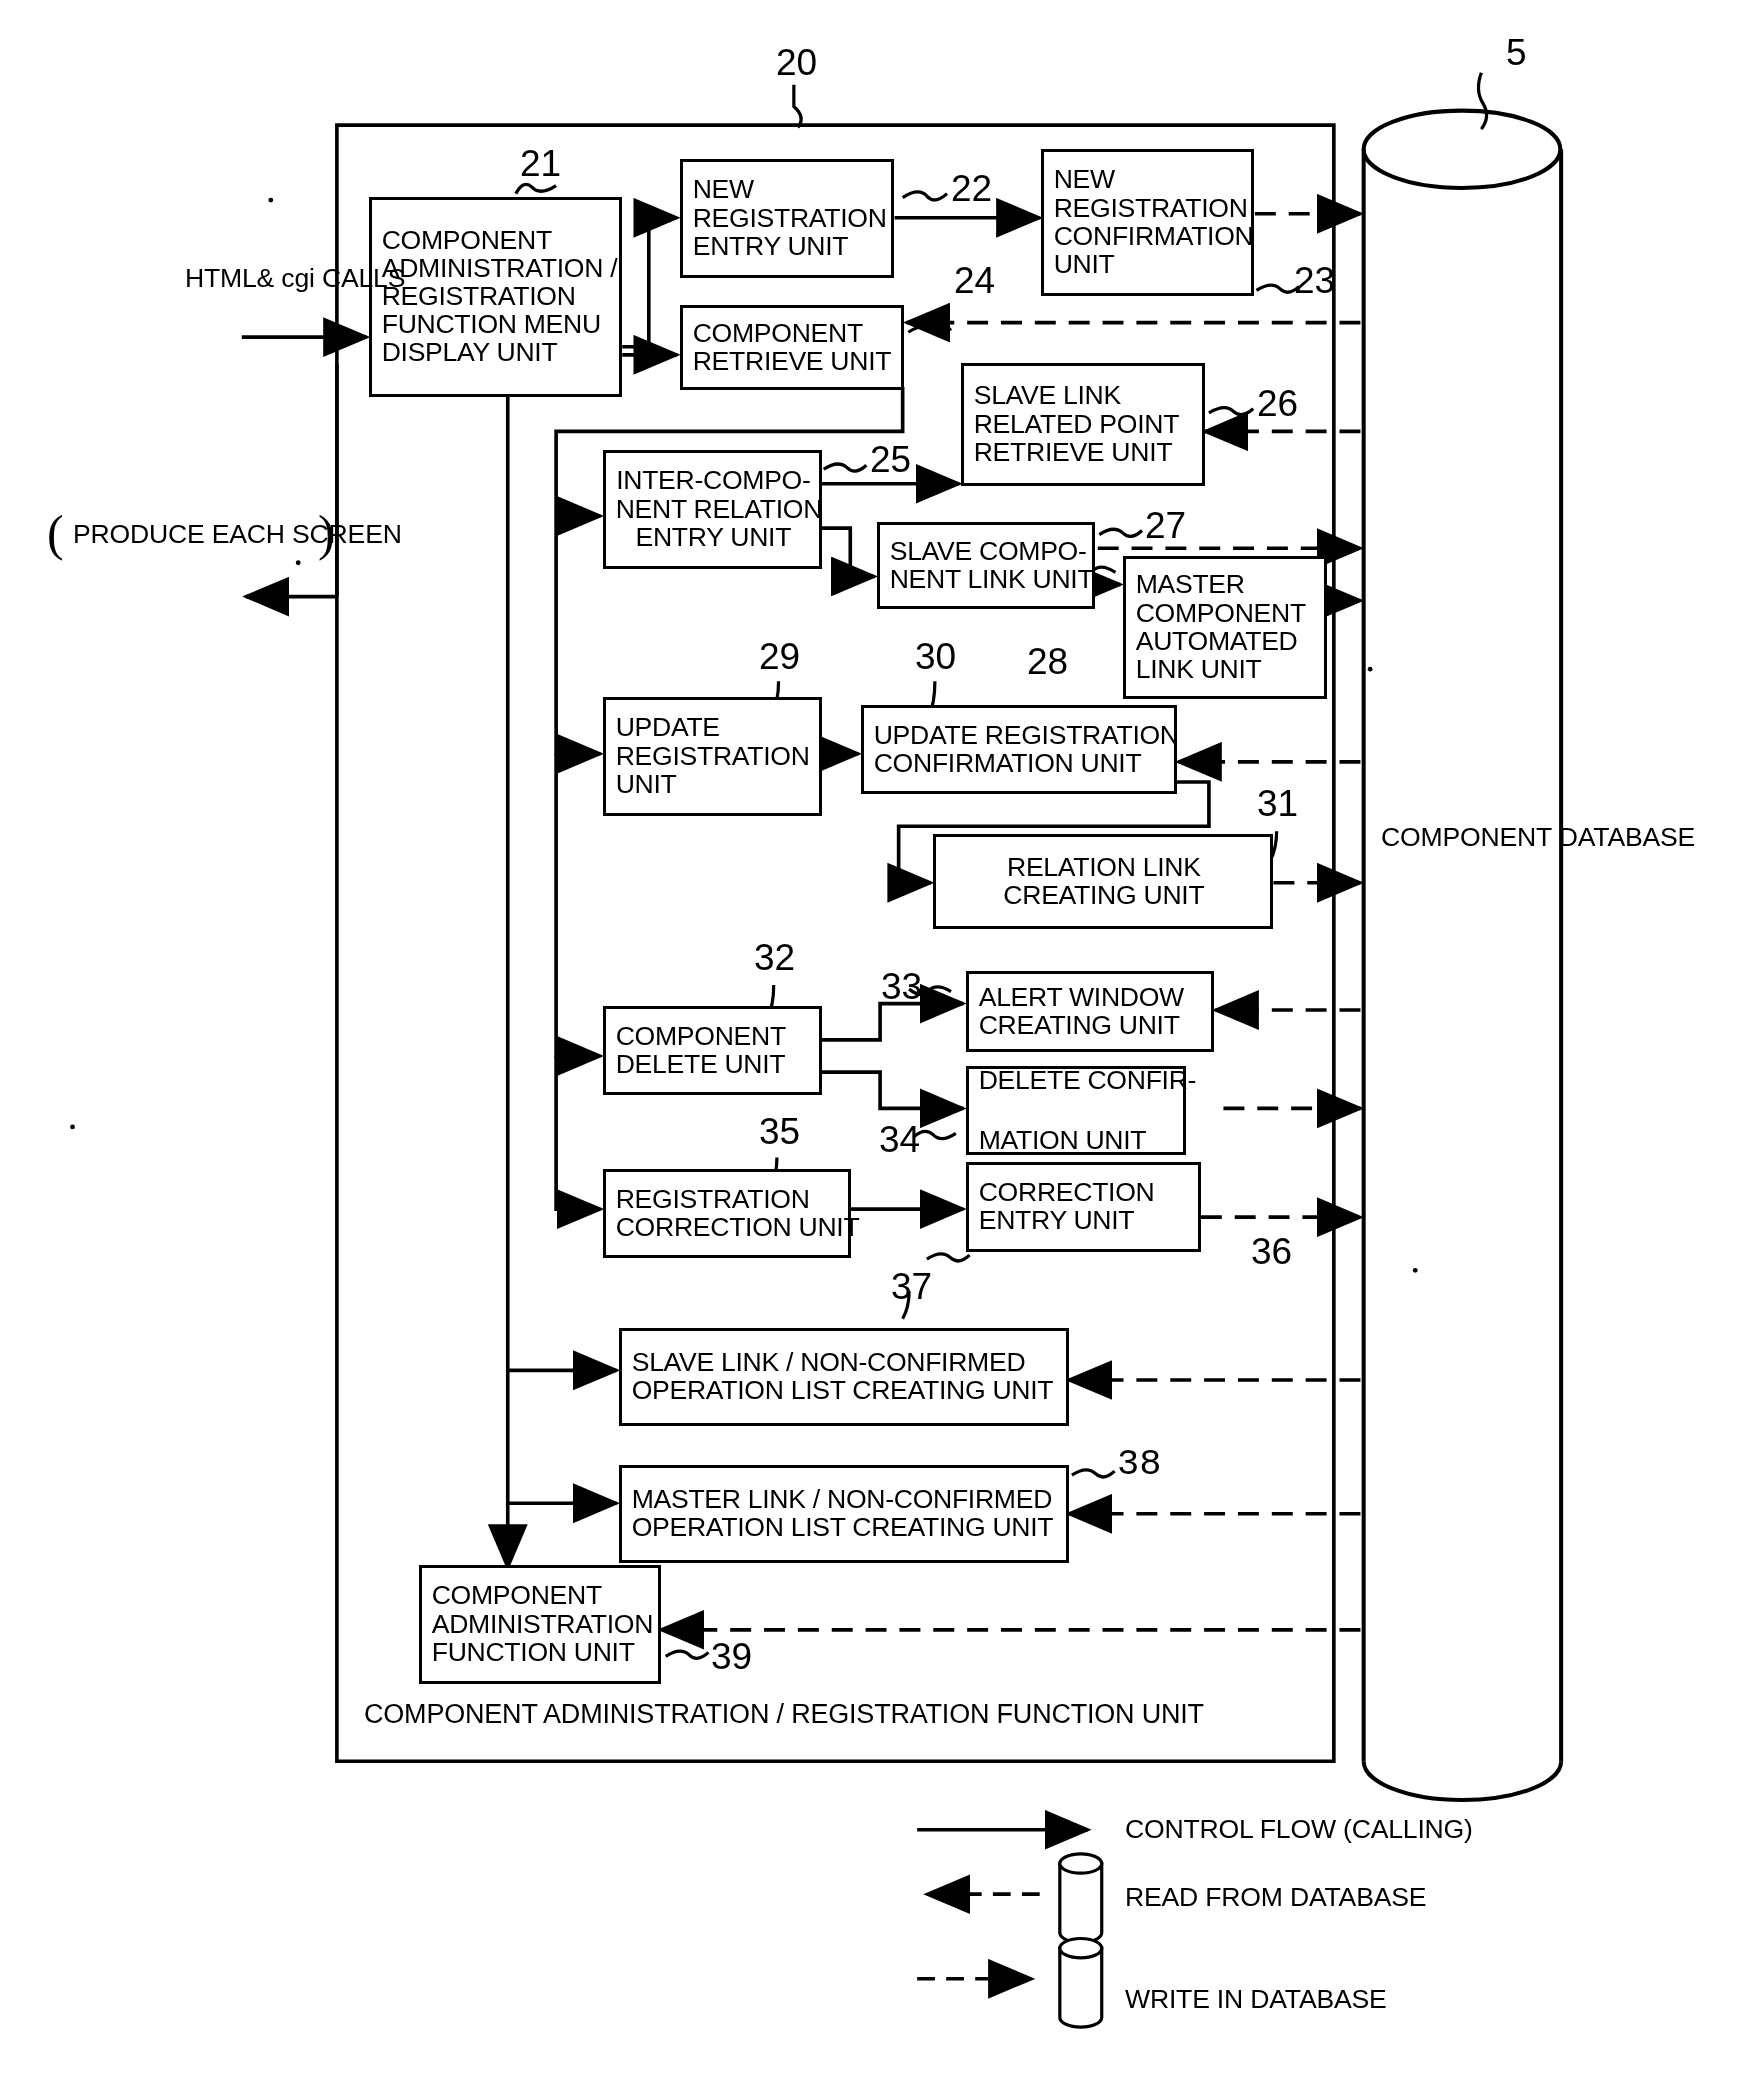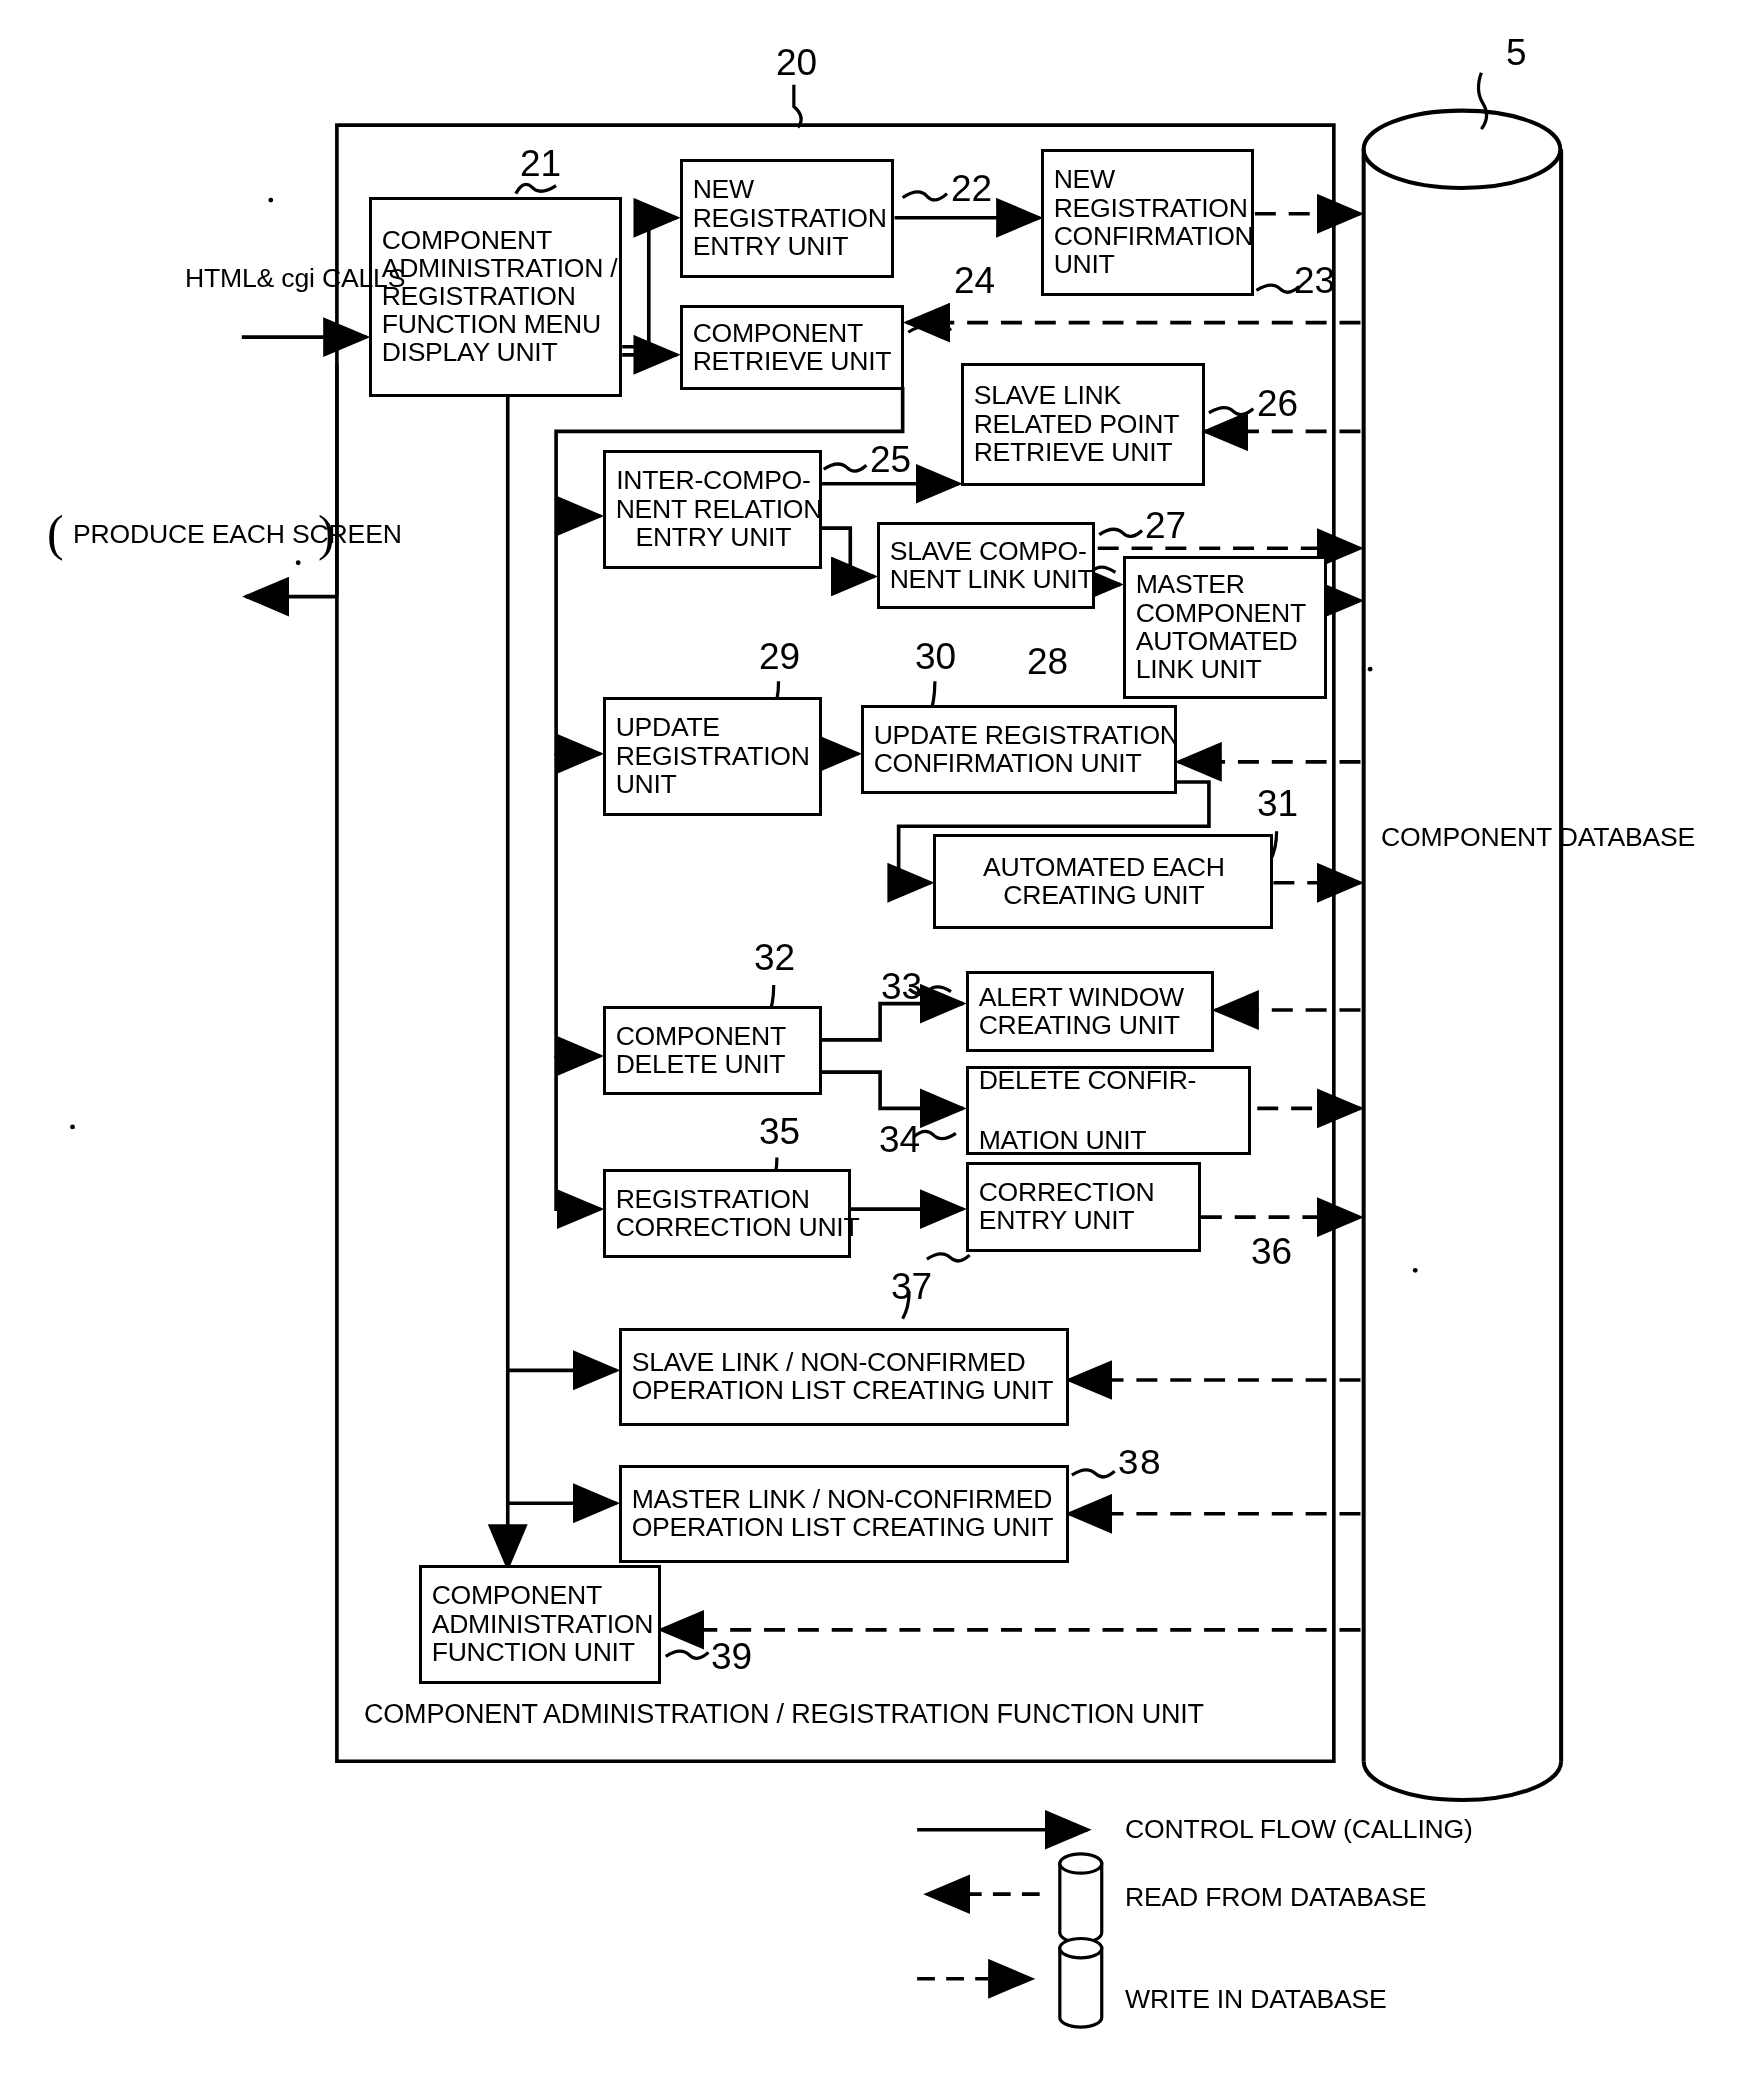--- a/index.html
+++ b/index.html
@@ -286,38 +286,38 @@
   </div>
   <div class="refnum" style="left:759px;top:636px;">29</div>
 
   <div class="box" style="left:861px;top:705px;width:316px;height:89px;">
     <span>UPDATE REGISTRATION</span>
     <span>CONFIRMATION UNIT</span>
   </div>
   <div class="refnum" style="left:915px;top:636px;">30</div>
 
   <div class="box" style="left:933px;top:834px;width:340px;height:95px;align-items:center;">
-    <span>AUTOMATED EACH</span>
+    <span>RELATION LINK</span>
     <span>CREATING UNIT</span>
   </div>
   <div class="refnum" style="left:1257px;top:783px;">31</div>
 
   <div class="box" style="left:603px;top:1006px;width:219px;height:89px;">
     <span>COMPONENT</span>
     <span>DELETE UNIT</span>
   </div>
   <div class="refnum" style="left:754px;top:937px;">32</div>
 
   <div class="box" style="left:966px;top:971px;width:248px;height:81px;">
     <span>ALERT WINDOW</span>
     <span>CREATING UNIT</span>
   </div>
   <div class="refnum" style="left:881px;top:966px;">33</div>
 
-  <div class="box" style="left:966px;top:1066px;width:285px;height:89px;gap:32px;">
+  <div class="box" style="left:966px;top:1066px;width:220px;height:89px;gap:32px;">
     <span>DELETE CONFIR-</span>
     <span>MATION UNIT</span>
   </div>
   <div class="refnum" style="left:879px;top:1119px;">34</div>
 
   <div class="box" style="left:603px;top:1169px;width:248px;height:89px;">
     <span>REGISTRATION</span>
     <span>CORRECTION UNIT</span>
   </div>
   <div class="refnum" style="left:759px;top:1111px;">35</div>

